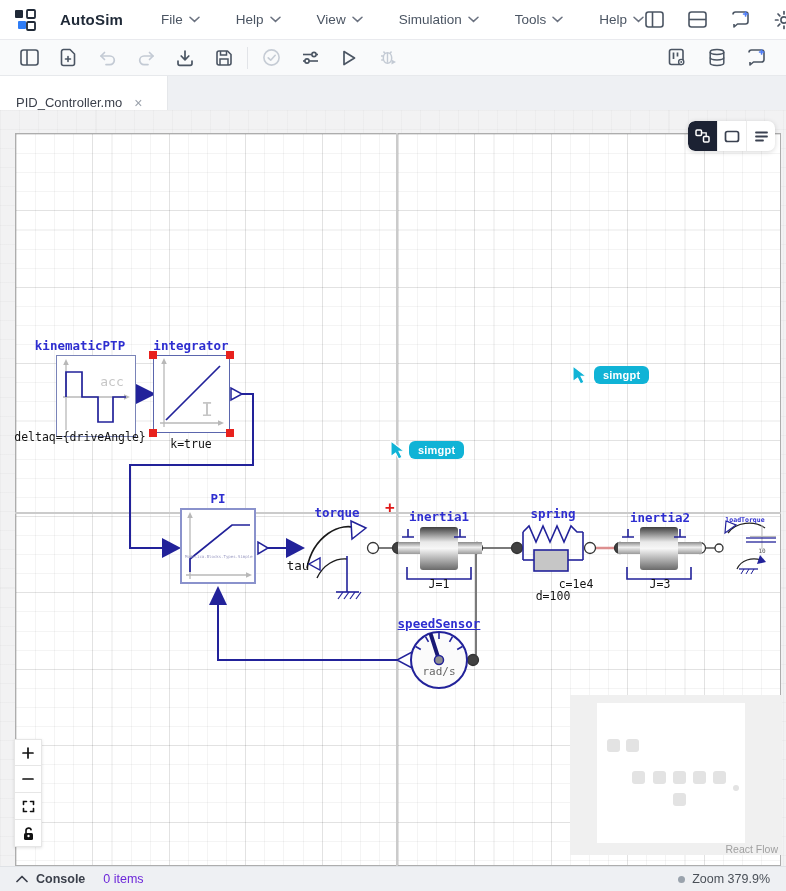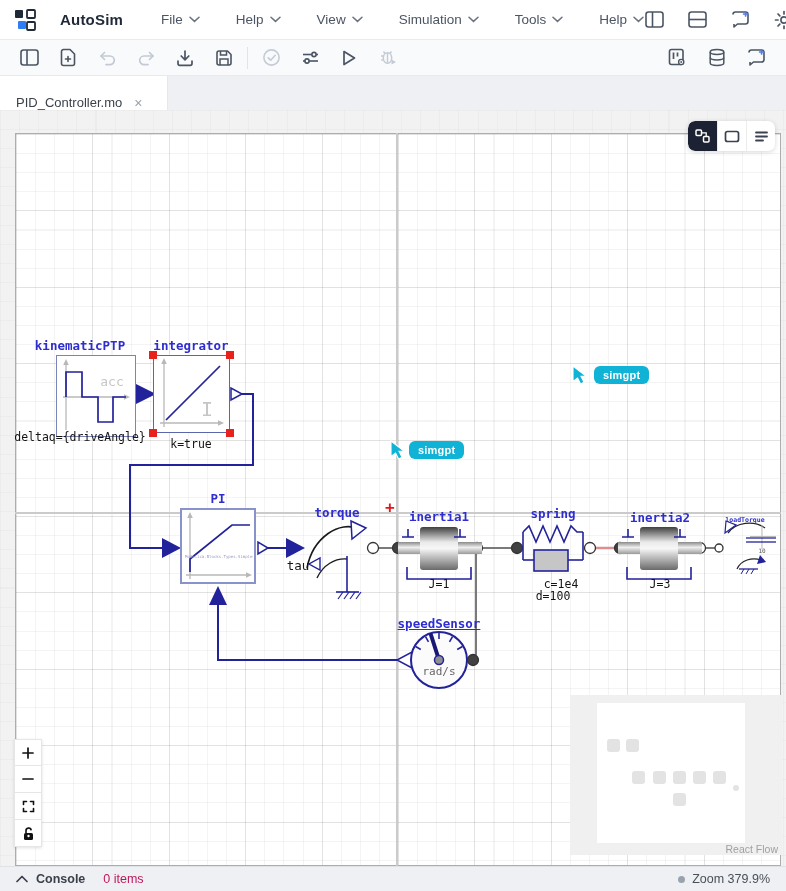--- a/index.html
+++ b/index.html
@@ -80,21 +80,21 @@
   .minimap { position:absolute; left:570px; top:585px; width:212px; height:160px; background:#f0f0f0; z-index:8; }
   .mm-view { position:absolute; left:27px; top:8px; width:148px; height:140px; background:#fff; }
   .mm-node { position:absolute; background:#e3e3e3; border-radius:3px; width:13px; height:13px; }
   .attribution { position:absolute; left:660px; top:733px; width:118px; text-align:right; z-index:8;
                  font-size:10.5px; color:#a0a0a0; }
 
   
   .statusbar { position:absolute; top:866px; left:0; width:786px; height:25px; background:#eef0f3;
                border-top:1px solid #dfe2e6; display:flex; align-items:center; padding:0 16px; font-size:12.5px; }
   .console-label { color:#3a3f4a; font-weight:bold; margin-left:8px; }
-  .items-count { color:#be185d; margin-left:18px; }
+  .items-count { color:#6d28d9; margin-left:18px; }
   .zoom-wrap { margin-left:auto; display:flex; align-items:center; gap:7px; color:#4a5058; }
   .zoom-dot { width:7px; height:7px; border-radius:50%; background:#9aa3ad; }
 
   svg { display:block; }
   .mono { font-family:"DejaVu Sans Mono", monospace; }
 </style>
 </head>
 <body>
 
 <div id="app">
@@ -437,21 +437,21 @@
       <g stroke="#22229a" stroke-width="1.6" fill="none">
         <path d="M3,12 V40"></path>
           <path d="M63,12 V40"></path>
         <path d="M3,12 L9,6 L16,22 L23,6 L30,22 L37,6 L44,22 L51,6 L57,12 H63"></path>
         <path d="M3,40 H14"></path>
           <path d="M48,40 H63"></path>
       </g>
       <rect x="14" y="30" width="34" height="21" fill="#c6c6c6" stroke="#22229a" stroke-width="1.6"></rect>
     </svg>
     <div class="blk-label" style="left:503px; top:396px; width:100px;">spring</div>
-    <div class="blk-param" style="left:511px; top:467px; width:100px;">c=1e4</div>
+    <div class="blk-param" style="left:526px; top:467px; width:100px;">c=1e4</div>
     <div class="blk-param" style="left:503px; top:479px; width:100px;">d=100</div>
 
     <svg class="blk" style="left:618px; top:417px; background:transparent;" width="84" height="54" viewBox="0 0 84 54">
       <defs>
         <linearGradient id="cyl2" x1="0" y1="0" x2="0" y2="1">
           <stop offset="0" stop-color="#3f3f3f"></stop>
             <stop offset="0.35" stop-color="#e9e9e9"></stop>
           <stop offset="0.5" stop-color="#f7f7f7"></stop>
             <stop offset="1" stop-color="#6a6a6a"></stop>
         </linearGradient>

